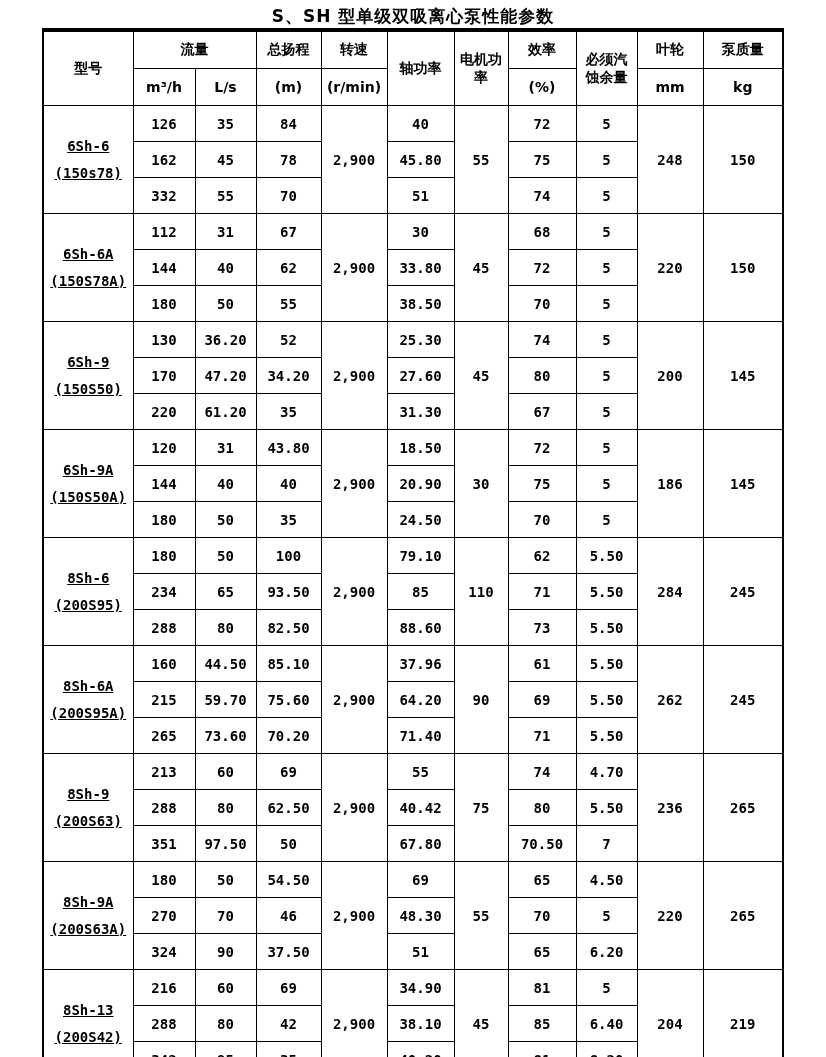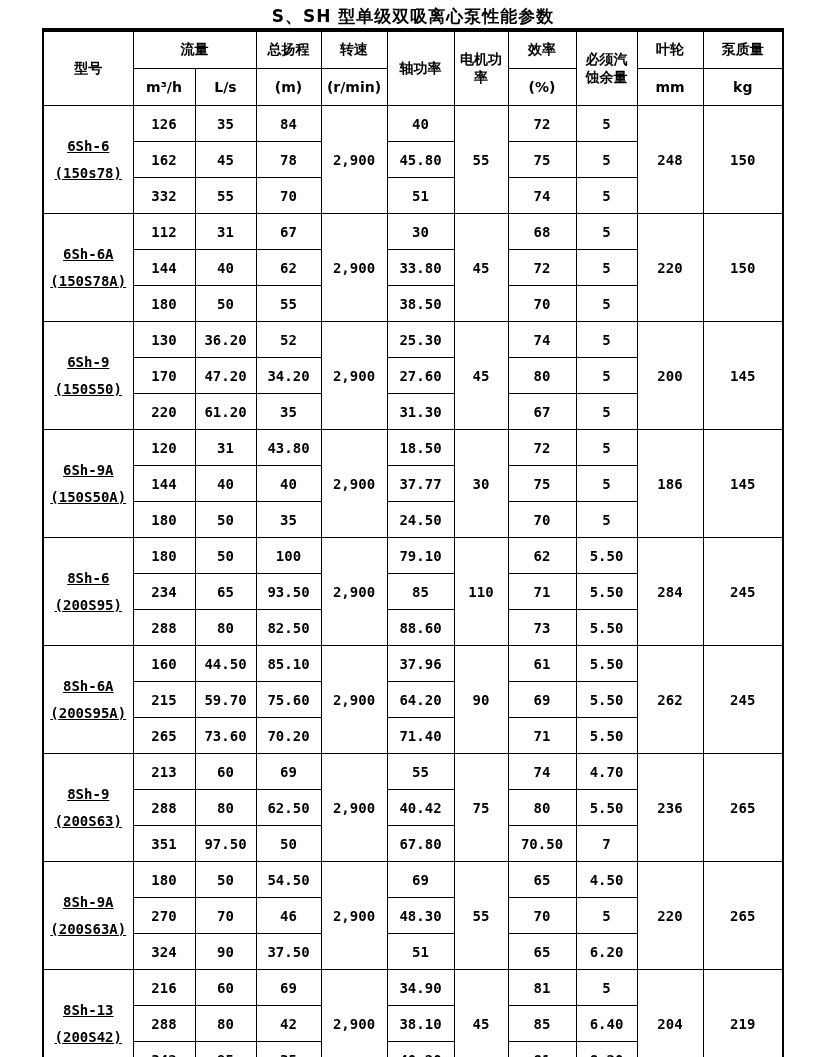--- a/index.html
+++ b/index.html
@@ -219,21 +219,21 @@
           <td rowspan="3">30</td>
           <td>72</td>
           <td>5</td>
           <td rowspan="3">186</td>
           <td rowspan="3">145</td>
         </tr>
         <tr>
           <td>144</td>
           <td>40</td>
           <td>40</td>
-          <td>37.77</td>
+          <td>20.90</td>
           <td>75</td>
           <td>5</td>
         </tr>
         <tr>
           <td>180</td>
           <td>50</td>
           <td>35</td>
           <td>24.50</td>
           <td>70</td>
           <td>5</td>

